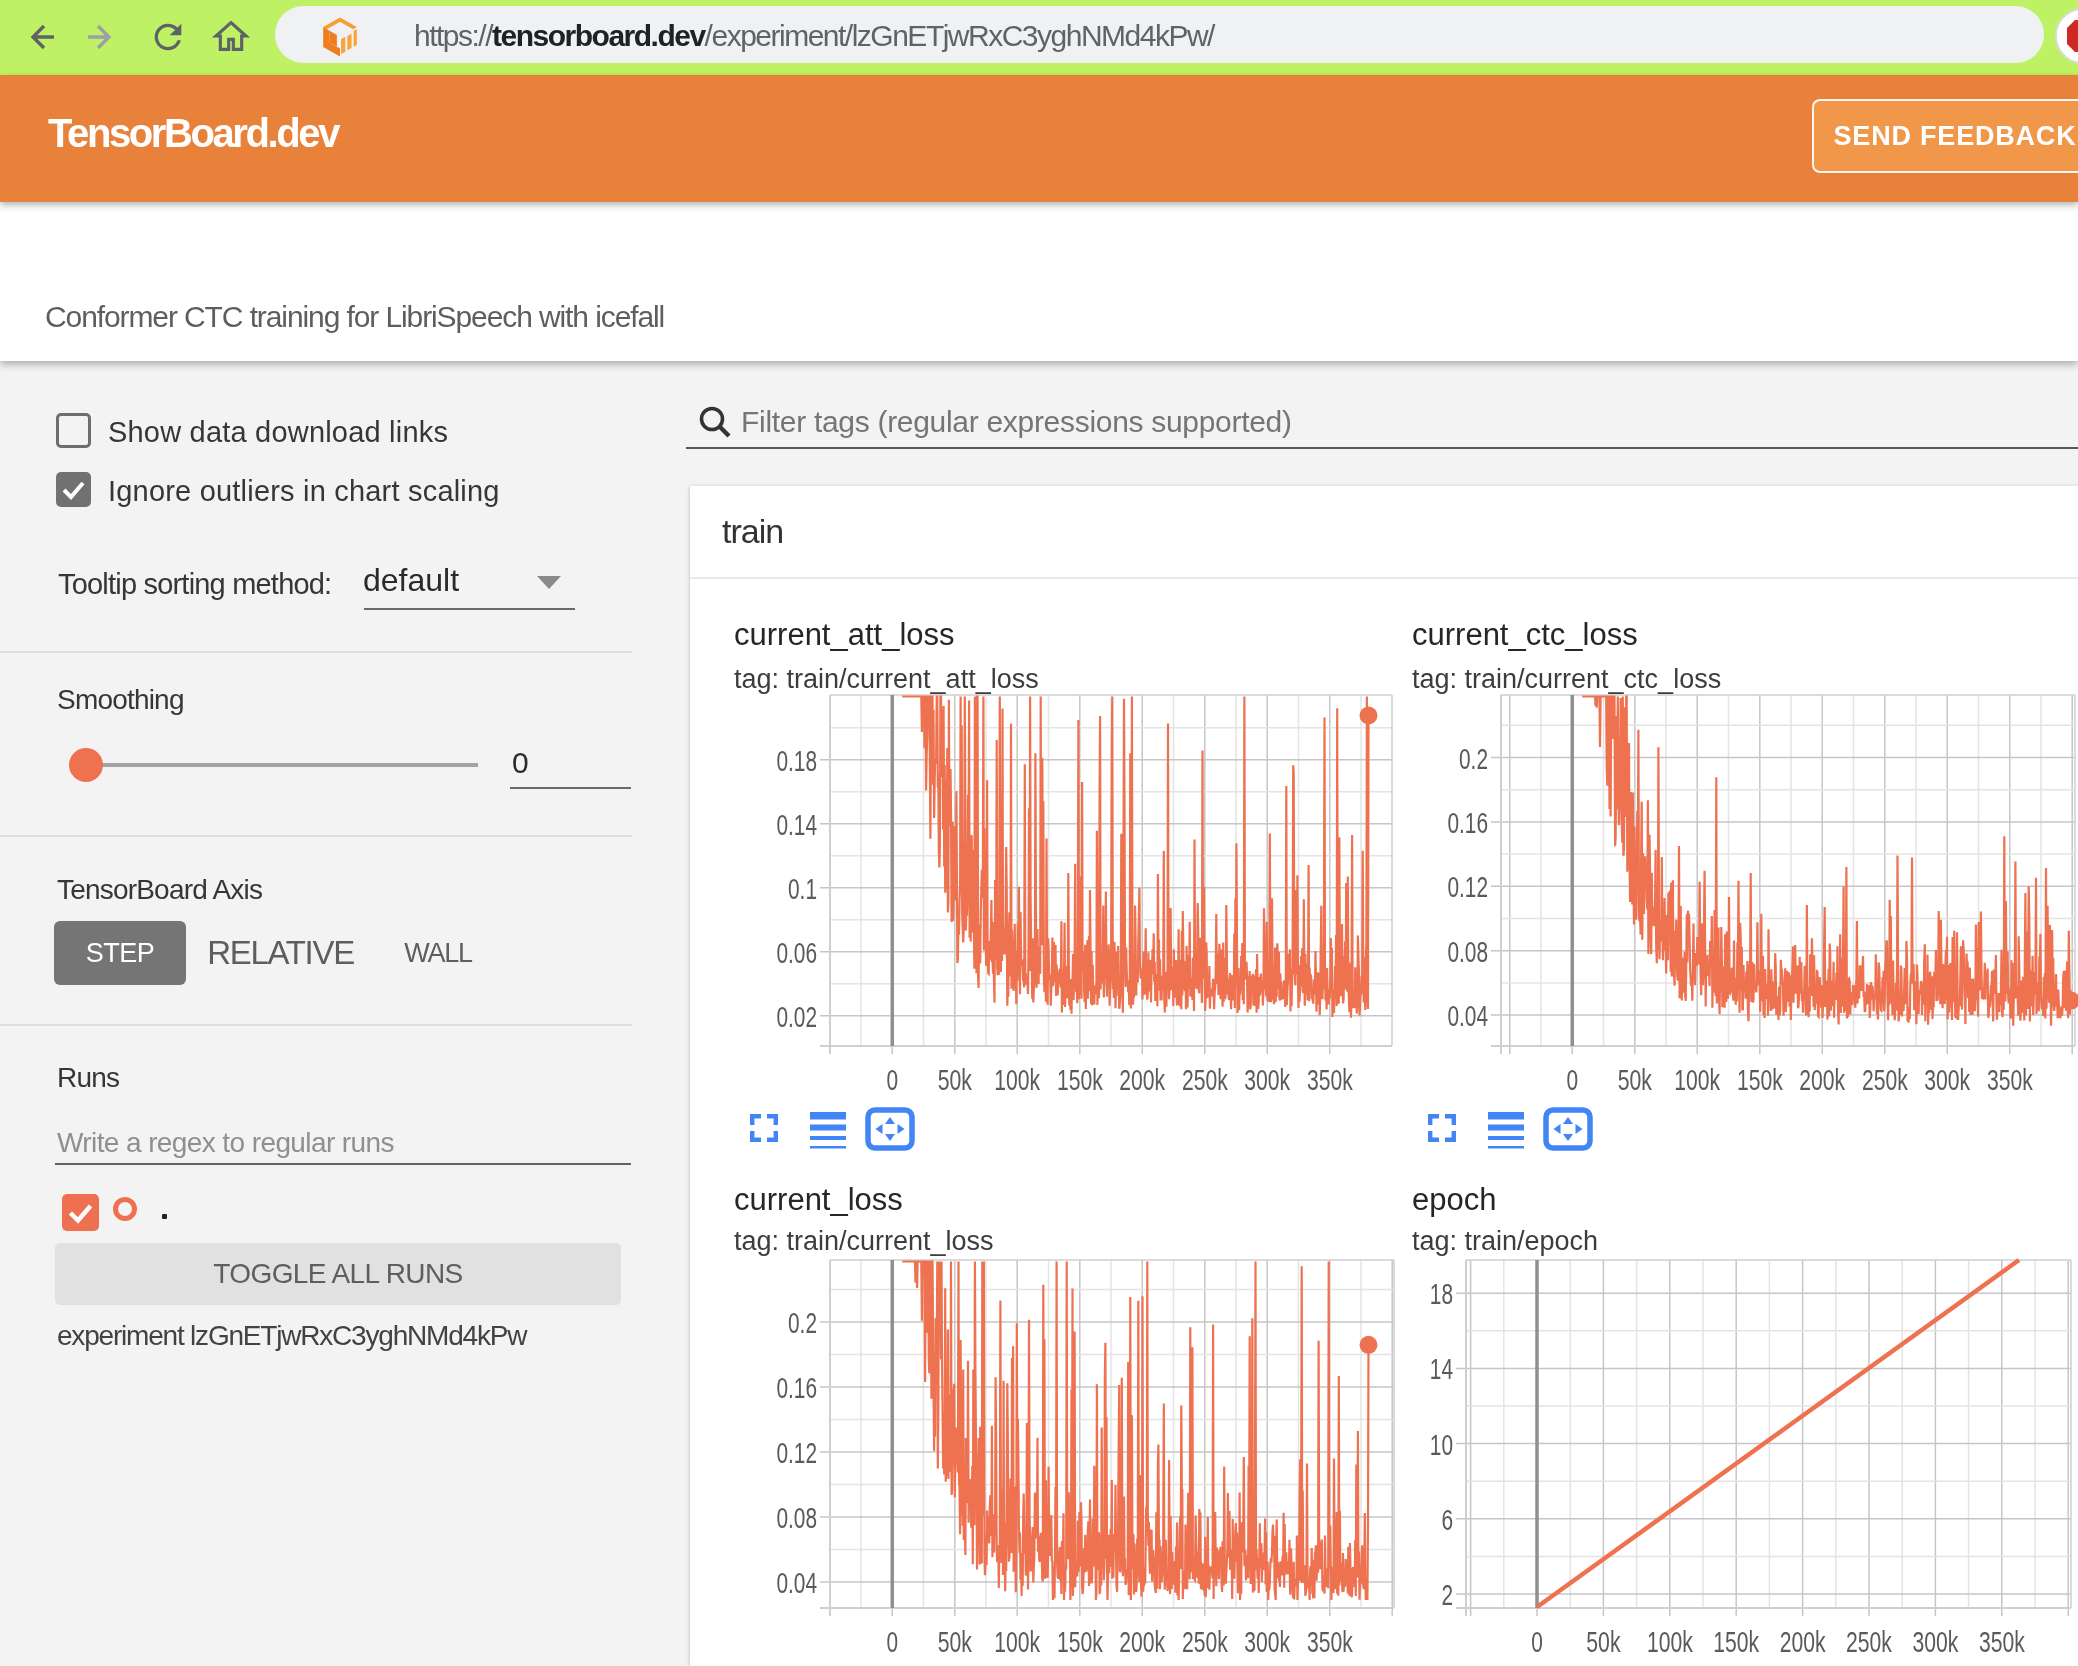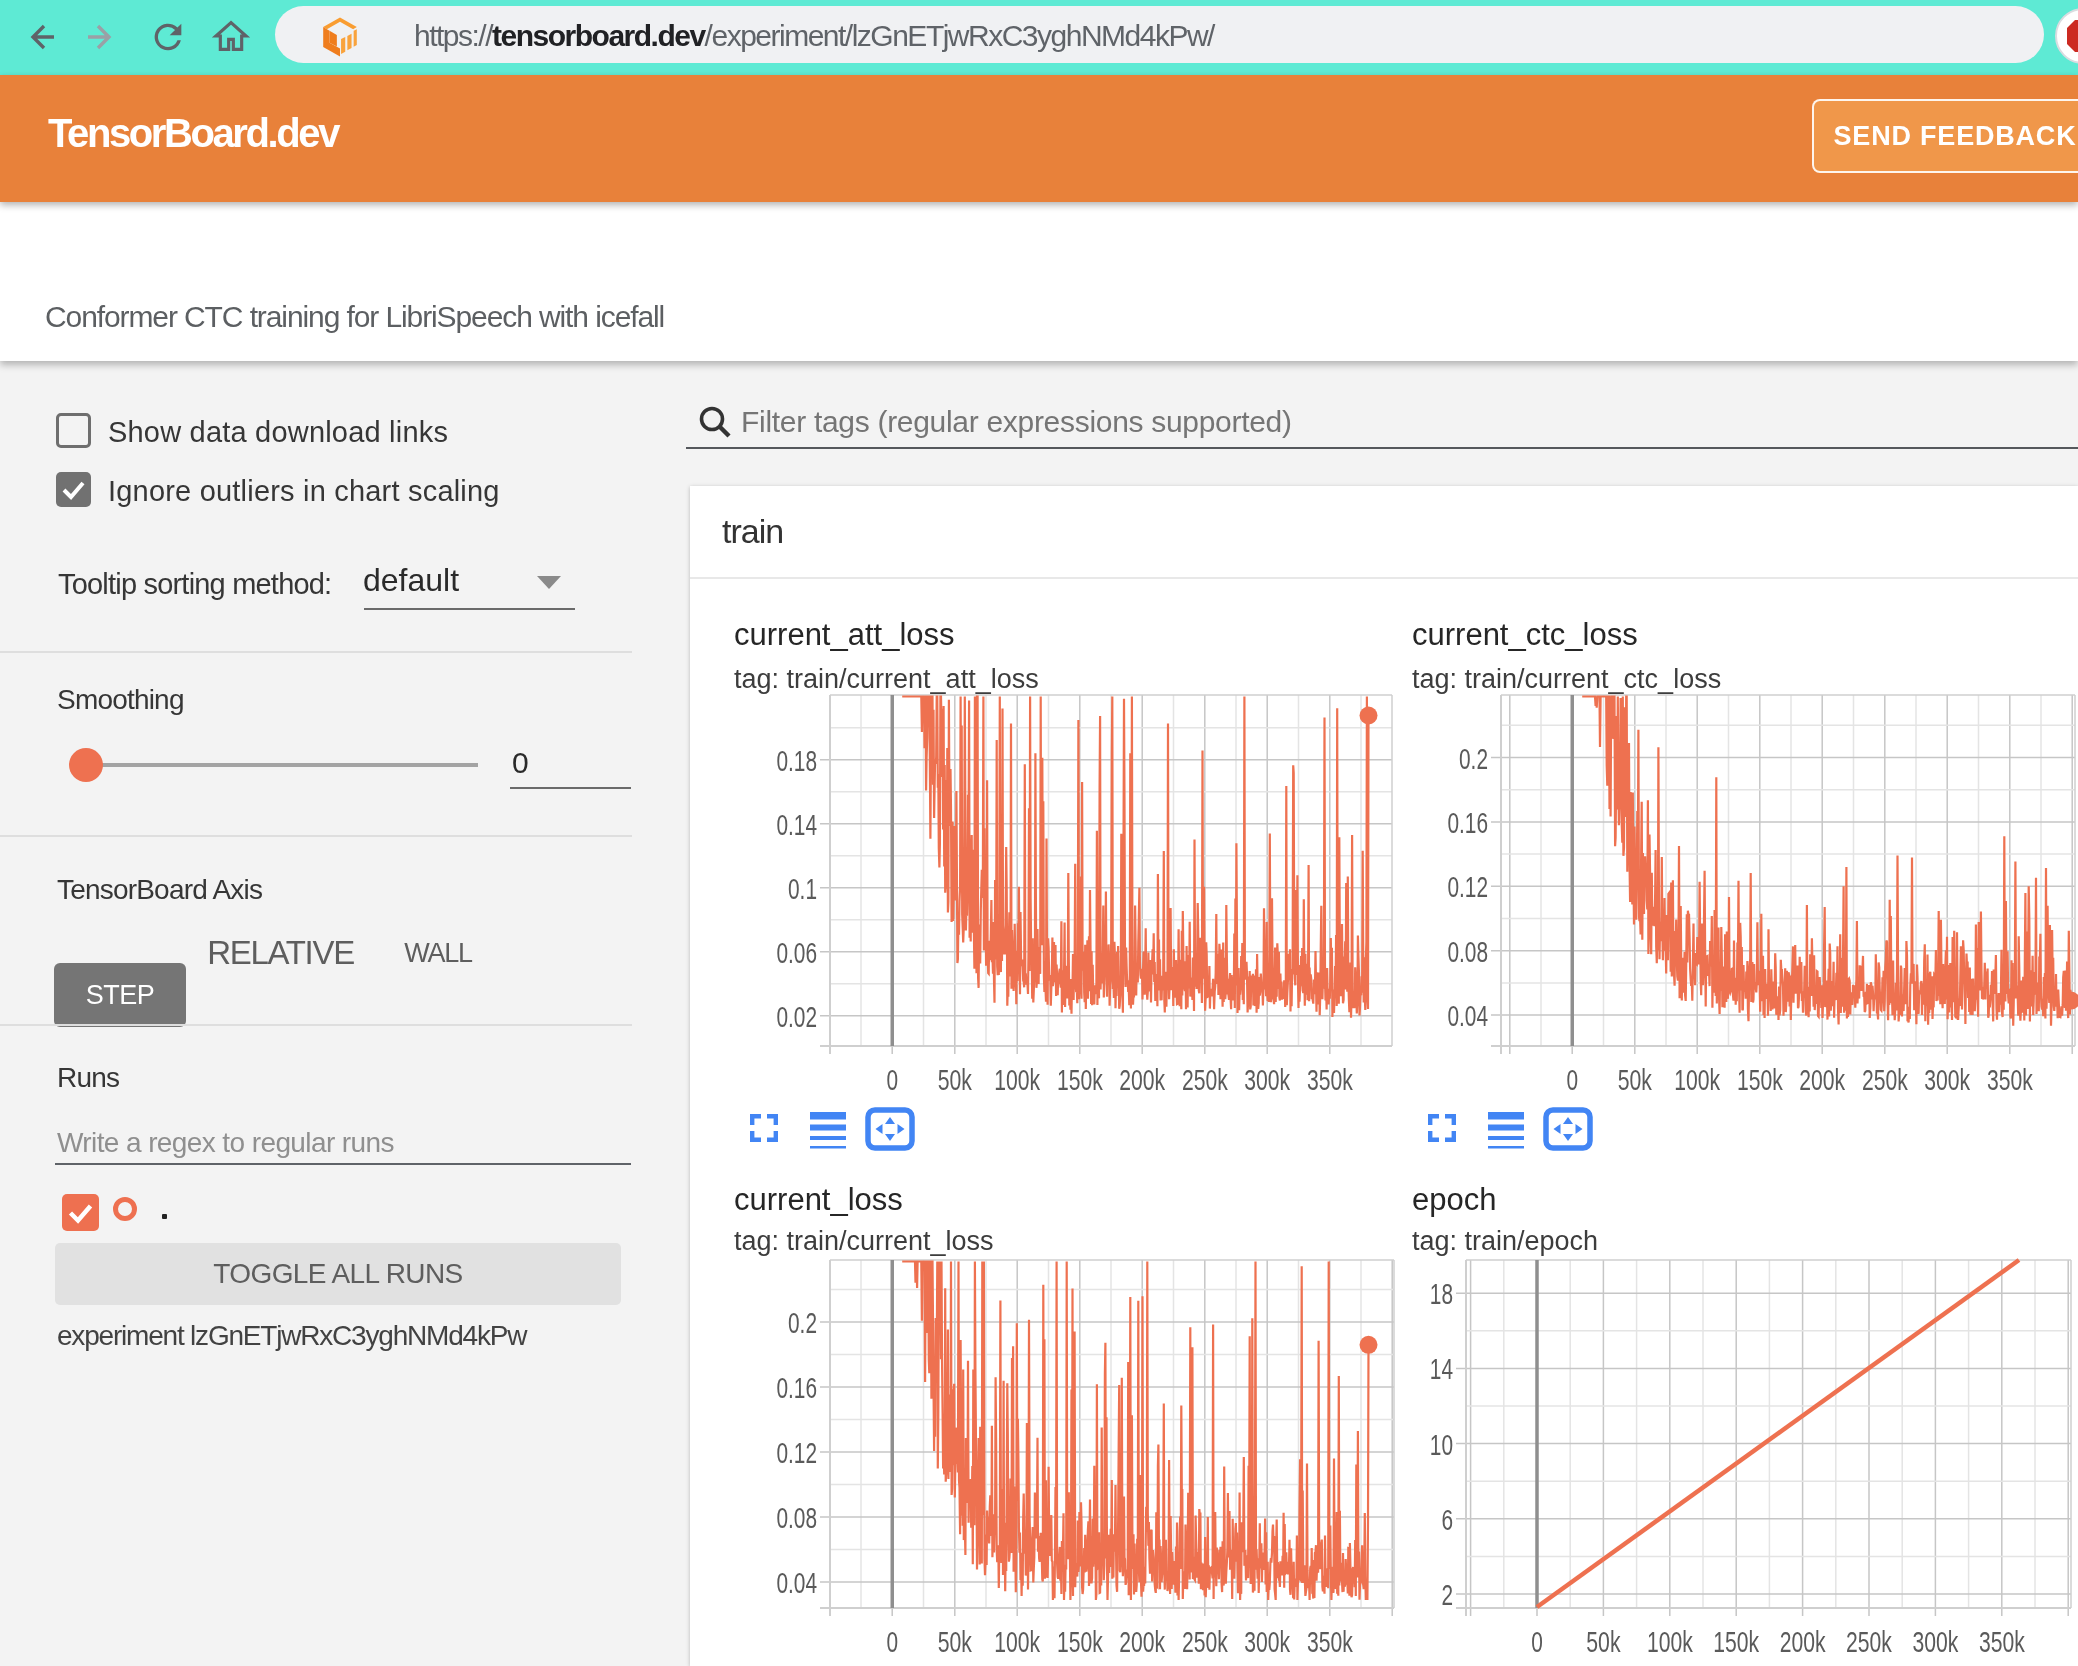--- a/index.html
+++ b/index.html
@@ -1,21 +1,21 @@
 <!DOCTYPE html>
 <html><head>
 <meta charset="utf-8">
 <style>
   * { margin:0; padding:0; box-sizing:border-box; }
   html,body { width:2078px; height:1666px; overflow:hidden; }
   body { font-family:"Liberation Sans", sans-serif; position:relative; background:#f3f3f3; }
   .abs { position:absolute; }
 
   
-  #chrome { position:absolute; left:0; top:0; width:2078px; height:75px; background:#5eead4; }
+  #chrome { position:absolute; left:0; top:0; width:2078px; height:75px; background:#bef264; }
   #pill { position:absolute; left:275px; top:6px; width:1769px; height:57px; background:#f0f1f3; border-radius:29px; }
   #urltext { position:absolute; left:414px; top:0; height:75px; line-height:71px; font-size:30px; color:#5f6368; letter-spacing:-1.5px; }
   #urltext b { color:#202124; font-weight:bold; }
   #extring { position:absolute; left:2055px; top:8px; width:56px; height:56px; border-radius:50%; background:#fff; border:2px solid #dadce0; }
 
   
   #hdr { position:absolute; left:0; top:75px; width:2078px; height:127px; background:#e8813a; box-shadow:0 3px 7px rgba(0,0,0,0.3); z-index:6; }
   #logo { position:absolute; left:48px; top:36px; font-size:40px; font-weight:bold; color:#fff; letter-spacing:-2.4px; }
   #tabs { position:absolute; left:428px; top:0; height:127px; display:flex; }
   #tabs .tab { padding:0 24px; display:flex; align-items:center; font-size:26px; letter-spacing:0.1px; color:rgba(255,255,255,0.72); font-weight:bold; height:127px; }
@@ -37,21 +37,21 @@
   #cb1 { left:56px; top:413px; border:3px solid #6e6e6e; background:#f3f3f3; }
   #cb2 { left:56px; top:472px; background:#717171; }
   #cb2 svg, #cb3 svg { position:absolute; left:0; top:0; }
   #ddl { position:absolute; left:363px; top:562px; font-size:32px; color:#2a2a2a; }
   #ddtri { position:absolute; left:537px; top:576px; width:0; height:0; border-left:12px solid transparent; border-right:12px solid transparent; border-top:13px solid #8a8a8a; }
   #ddline { position:absolute; left:364px; top:608px; width:211px; height:2px; background:#6a6a6a; }
   #sliderline { position:absolute; left:86px; top:763px; width:392px; height:4px; background:#a3a3a3; }
   #sliderknob { position:absolute; left:69px; top:748px; width:34px; height:34px; border-radius:50%; background:#ee7150; }
   #smoothval { position:absolute; left:512px; top:746px; width:121px; text-align:left; font-size:30px; color:#2a2a2a; }
   #smoothline { position:absolute; left:510px; top:787px; width:121px; height:2px; background:#6a6a6a; }
-  #stepbtn { position:absolute; left:54px; top:921px; width:132px; height:64px; background:#757575; border-radius:6px; color:#fff; font-size:27px; display:flex; align-items:center; justify-content:center; letter-spacing:-0.5px;margin-top:42px; }
+  #stepbtn { position:absolute; left:54px; top:921px; width:132px; height:64px; background:#757575; border-radius:6px; color:#fff; font-size:27px; display:flex; align-items:center; justify-content:center; letter-spacing:-0.5px; }
   #relbtn { position:absolute; left:224px; top:921px; width:113px; height:64px; color:#5e5e5e; font-size:33px; display:flex; align-items:center; justify-content:center; letter-spacing:-1.3px; }
   #wallbtn { position:absolute; left:395px; top:921px; width:86px; height:64px; color:#5e5e5e; font-size:27px; display:flex; align-items:center; justify-content:center; letter-spacing:-1.3px; }
   #regexph { position:absolute; left:57px; top:1127px; font-size:28px; color:#8f8f8f; letter-spacing:-0.6px; }
   #regexline { position:absolute; left:55px; top:1163px; width:576px; height:2px; background:#5f6368; }
   #cb3 { position:absolute; left:62px; top:1194px; width:37px; height:37px; border-radius:5px; background:#ee7050; }
   #runcircle { position:absolute; left:113px; top:1197px; width:24px; height:24px; border-radius:50%; border:5px solid #ee7050; background:#f3f3f3; }
   #rundot { position:absolute; left:162px; top:1214px; width:5px; height:5px; background:#222; border-radius:1px; }
   #togglebtn { position:absolute; left:55px; top:1243px; width:566px; height:62px; background:#e1e1e1; border-radius:5px; color:#5e5e5e; font-size:28px; display:flex; align-items:center; justify-content:center; letter-spacing:-0.6px; }
   #expname { position:absolute; left:57px; top:1320px; font-size:28px; color:#424242; letter-spacing:-1.2px; }
 

